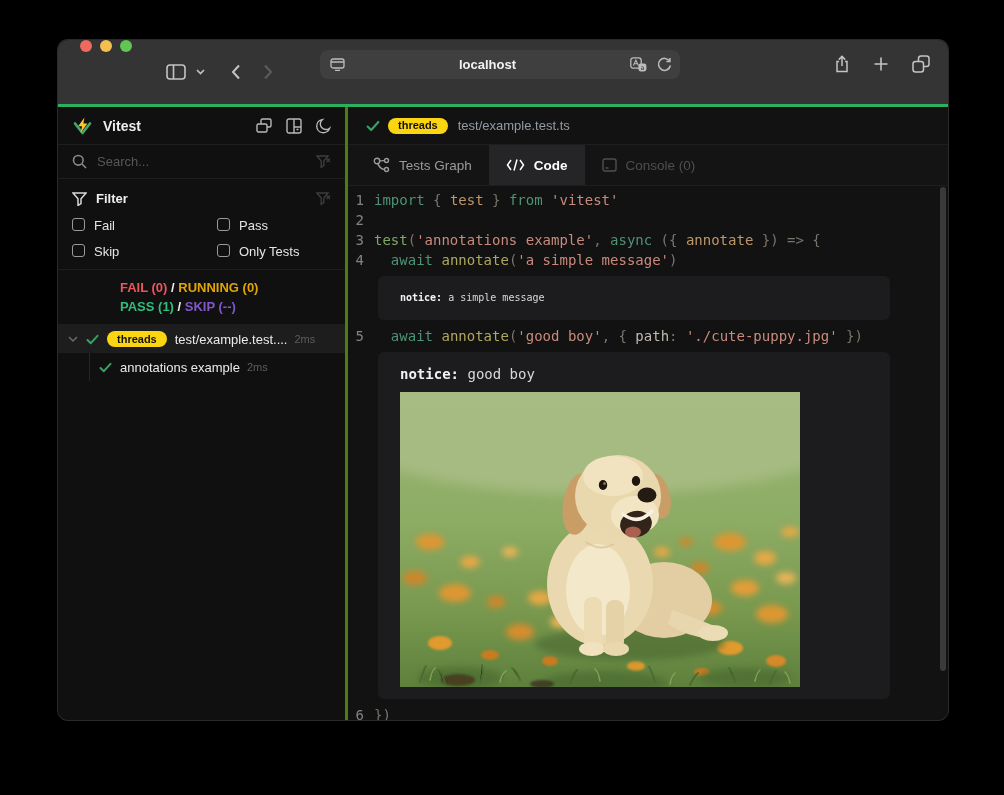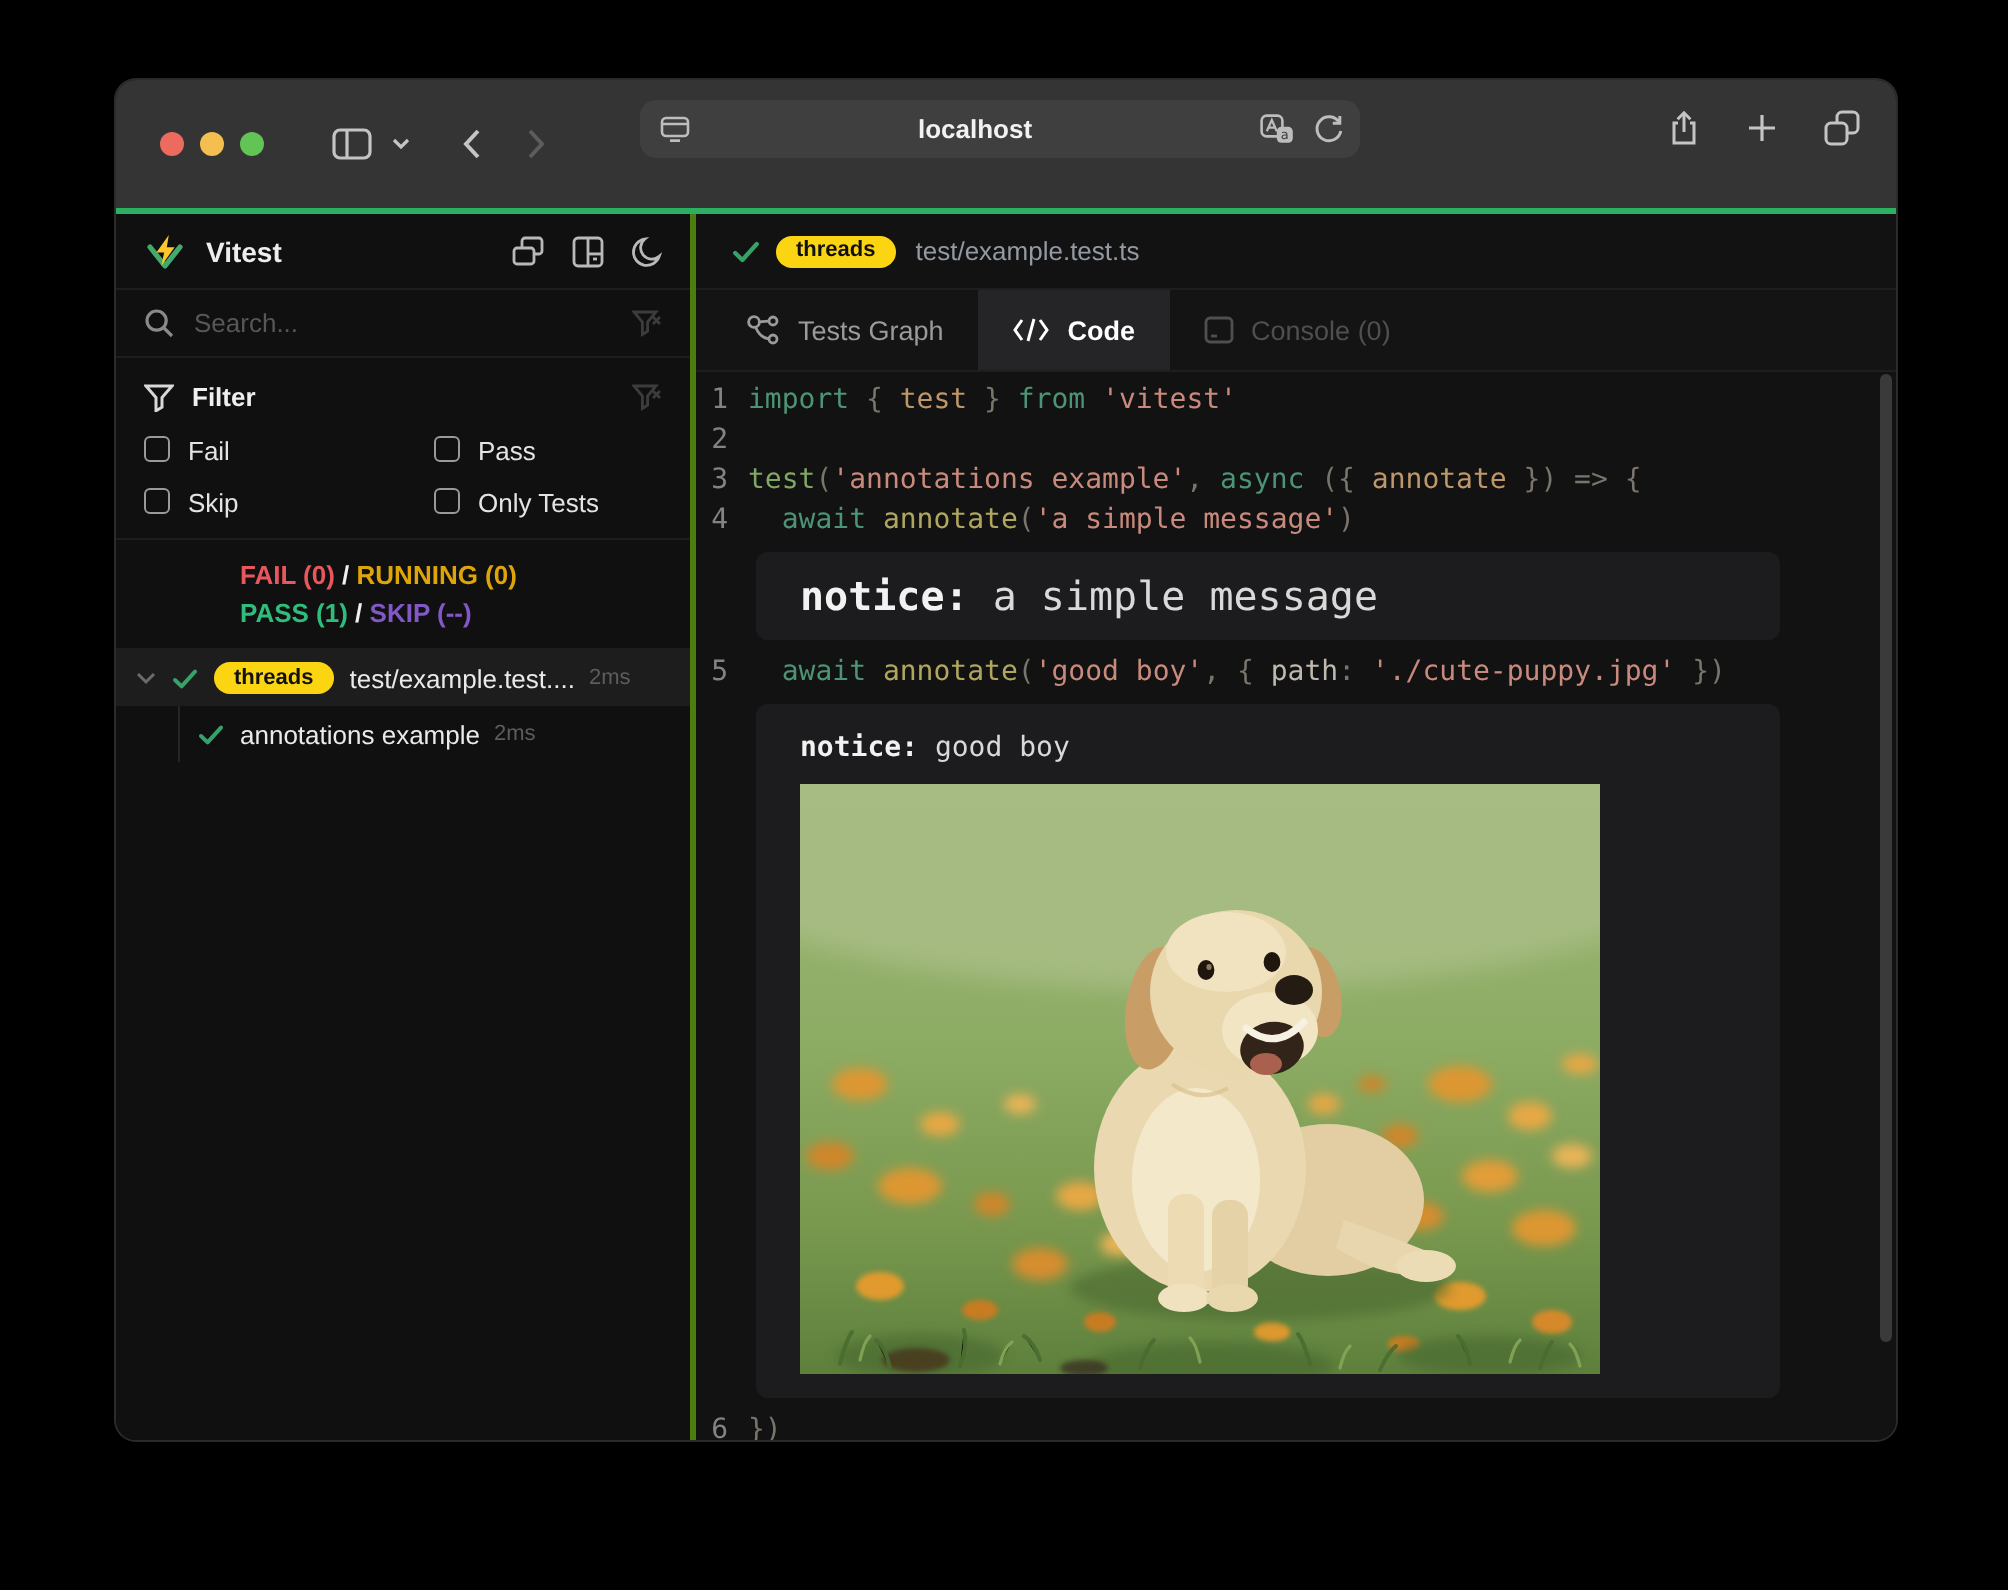--- a/index.html
+++ b/index.html
@@ -4,21 +4,21 @@
 <style>
   * { margin:0; padding:0; box-sizing:border-box; }
   html,body { width:1004px; height:795px; background:#000; overflow:hidden;
     font-family:"Liberation Sans", sans-serif; }
 
   .window { position:absolute; left:58px; top:40px; width:890px; height:680px;
     border-radius:10px; overflow:hidden; background:#101010;
     box-shadow:0 0 0 1px #2b2b2b, 0 18px 50px rgba(0,0,0,.7); }
 
   
-  .toolbar { position:relative; height:64px; background:#343434; display:flex; align-items:center; }
+  .toolbar { position:relative; height:64px; background:#343434; display:flex; }
   .traffic { display:flex; gap:8px; margin-left:22px; }
   .traffic span { width:12px; height:12px; border-radius:50%; display:block; }
   .tb-icon { display:flex; align-items:center; justify-content:center; color:#c4c4c4; }
   .tb-icon.dim { color:#5c5c5c; }
   .sidebar-toggle { margin-left:34px; }
   .tiny-chev { margin-left:10px; }
   .nav-back { margin-left:26px; }
   .nav-fwd { margin-left:22px; }
   .urlbar { position:absolute; left:262px; top:10px; width:360px; height:29px;
     background:#3f3f3f; border-radius:8px; display:flex; align-items:center; padding:0 8px 0 10px; }
@@ -359,21 +359,21 @@
               <span class="ln">3</span>
               <span class="lc"><span style="color: rgb(128, 166, 101);">test</span><span style="color: rgb(122, 117, 107);">(</span><span style="color: rgb(201, 138, 125);">'annotations example'</span><span style="color: rgb(122, 117, 107);">, </span><span style="color: rgb(77, 147, 117);">async</span><span style="color: rgb(122, 117, 107);"> ({ </span><span style="color: rgb(189, 151, 106);">annotate</span><span style="color: rgb(122, 117, 107);"> }) =&gt; {</span></span>
             </div>
             <div class="code-line">
               <span class="ln">4</span>
               <span class="lc"><span style="color: rgb(219, 215, 202);">  </span><span style="color: rgb(77, 147, 117);">await</span><span style="color: rgb(219, 215, 202);"> </span><span style="color: rgb(175, 167, 95);">annotate</span><span style="color: rgb(122, 117, 107);">(</span><span style="color: rgb(201, 138, 125);">'a simple message'</span><span style="color: rgb(122, 117, 107);">)</span></span>
             </div>
           </div>
 
         <div class="annotation">
-          <div class="ann-text" style="font-family:'DejaVu Sans Mono',monospace;font-size:20px;">
+          <div class="ann-text" style="font-family:'DejaVu Sans Mono',monospace;font-size:10px;">
             <span class="ann-label">notice:</span>
             <span>a simple message</span>
           </div>
         </div>
 
         <div class="code-seg">
             <div class="code-line">
               <span class="ln">5</span>
               <span class="lc"><span style="color: rgb(219, 215, 202);">  </span><span style="color: rgb(77, 147, 117);">await</span><span style="color: rgb(219, 215, 202);"> </span><span style="color: rgb(175, 167, 95);">annotate</span><span style="color: rgb(122, 117, 107);">(</span><span style="color: rgb(201, 138, 125);">'good boy'</span><span style="color: rgb(122, 117, 107);">, { </span><span style="color: rgb(191, 186, 176);">path</span><span style="color: rgb(122, 117, 107);">: </span><span style="color: rgb(201, 138, 125);">'./cute-puppy.jpg'</span><span style="color: rgb(122, 117, 107);"> })</span></span>
             </div>

